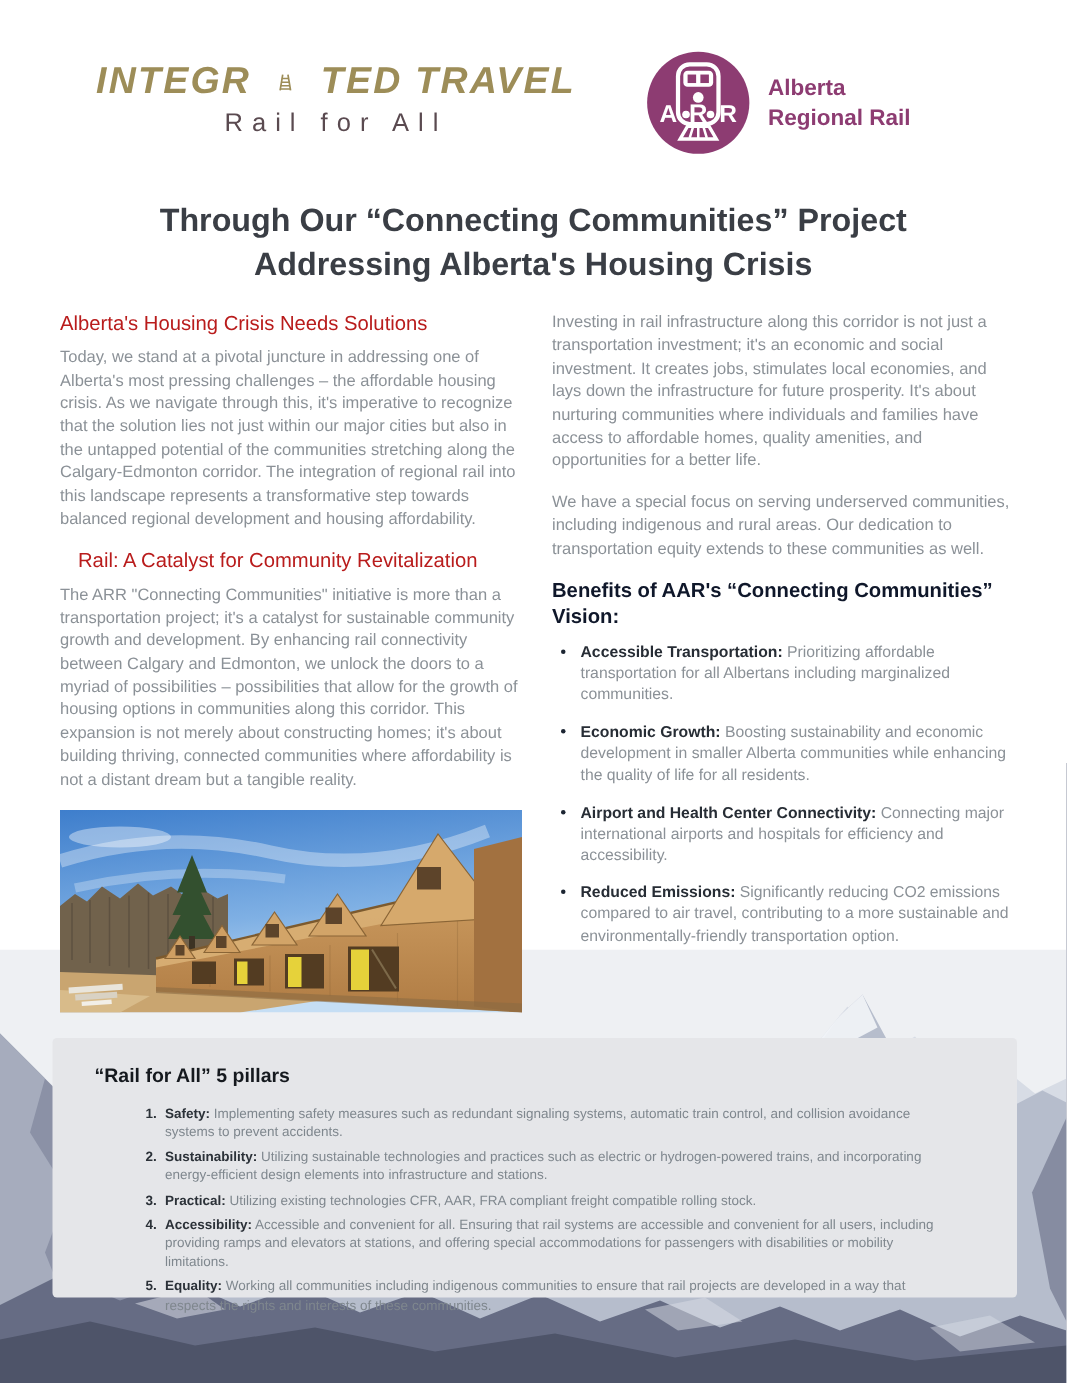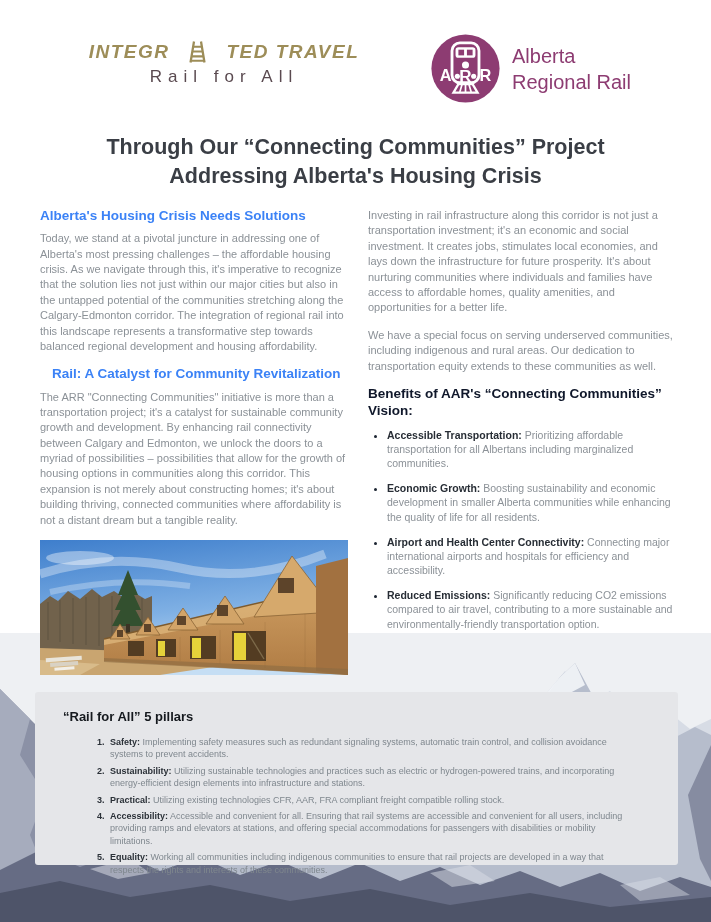--- a/index.html
+++ b/index.html
@@ -5,33 +5,33 @@
   * { margin:0; padding:0; box-sizing:border-box; }
   html,body { background:#9aa0b0; }
   .page {
     position:relative; width:711px; height:922px; margin:0 auto;
     background:#ffffff; overflow:hidden;
     font-family:"Liberation Sans", sans-serif;
   }
   
   .it-logo { position:absolute; left:64px; top:40px; width:320px; text-align:center; }
   .it-name { display:flex; align-items:center; justify-content:center; gap:17px;
-    font-size:19px; font-weight:700; font-style:italic; color:#9d8d58; letter-spacing:1.5px; white-space:nowrap; }
+    font-size:25px; font-weight:700; font-style:italic; color:#9d8d58; letter-spacing:1.5px; white-space:nowrap; }
   .it-rail-icon { width:21px; height:24px; margin:0 1px; }
   .it-tagline { margin-top:3px; font-size:17px; letter-spacing:6px; color:#5a4a50; font-weight:500; }
   .arr-logo { position:absolute; left:430px; top:33px; display:flex; align-items:center; gap:11px; }
   .arr-badge { width:71px; height:71px; }
-  .arr-text { font-size:20px; font-weight:400; color:#8d3c72; line-height:1.3; }
+  .arr-text { font-size:15px; font-weight:700; color:#8d3c72; line-height:1.3; }
   
   .doc-title { position:absolute; top:133px; left:0; width:711px; text-align:center;
     font-size:21.5px; font-weight:700; color:#3a3e45; line-height:1.33; }
   
   .columns { position:absolute; top:208px; left:40px; width:636px; display:flex; gap:20px; z-index:3; }
   .col { width:308px; }
-  .section-h { font-size:13.5px; font-weight:700; color:#3b82f6; margin:0 0 7px 0; line-height:1.2; }
+  .section-h { font-size:13.5px; font-weight:400; color:#b91c1c; margin:0 0 7px 0; line-height:1.2; }
   .section-h.mt { margin-top:6px;padding-left:12px; }
   .body-p { font-size:11px; line-height:1.4; color:#8b9197; margin:0 0 12px 0; }
   .photo { width:308px; height:135px; display:block; margin-top:2px; }
   .benefits-h { font-size:13.5px; font-weight:700; color:#0f172a; margin:2px 0 8px 0; line-height:1.25; }
   ul.benefits { margin:0; padding-left:19px; list-style:disc; }
   ul.benefits li { font-size:10.5px; line-height:1.35; color:#8b9197; margin-bottom:11px; }
   ul.benefits li::marker { color:#1c2532; }
   .lead { font-weight:700; color:#272d35; }
   
   .mountains { position:absolute; left:0; top:633px; width:711px; height:289px; z-index:1; }

